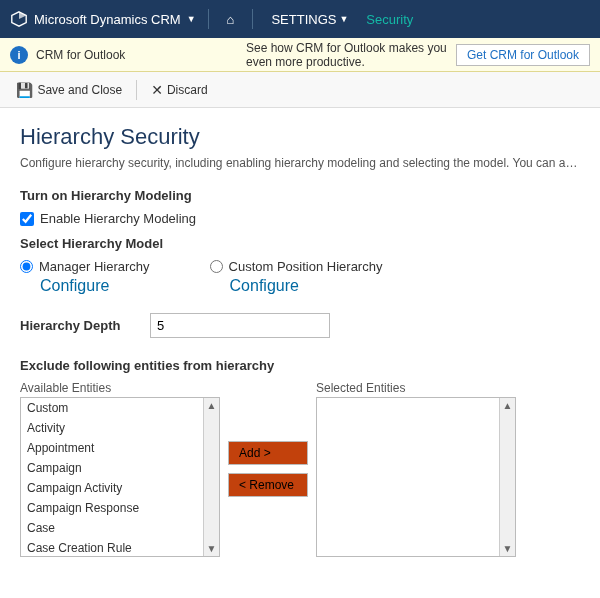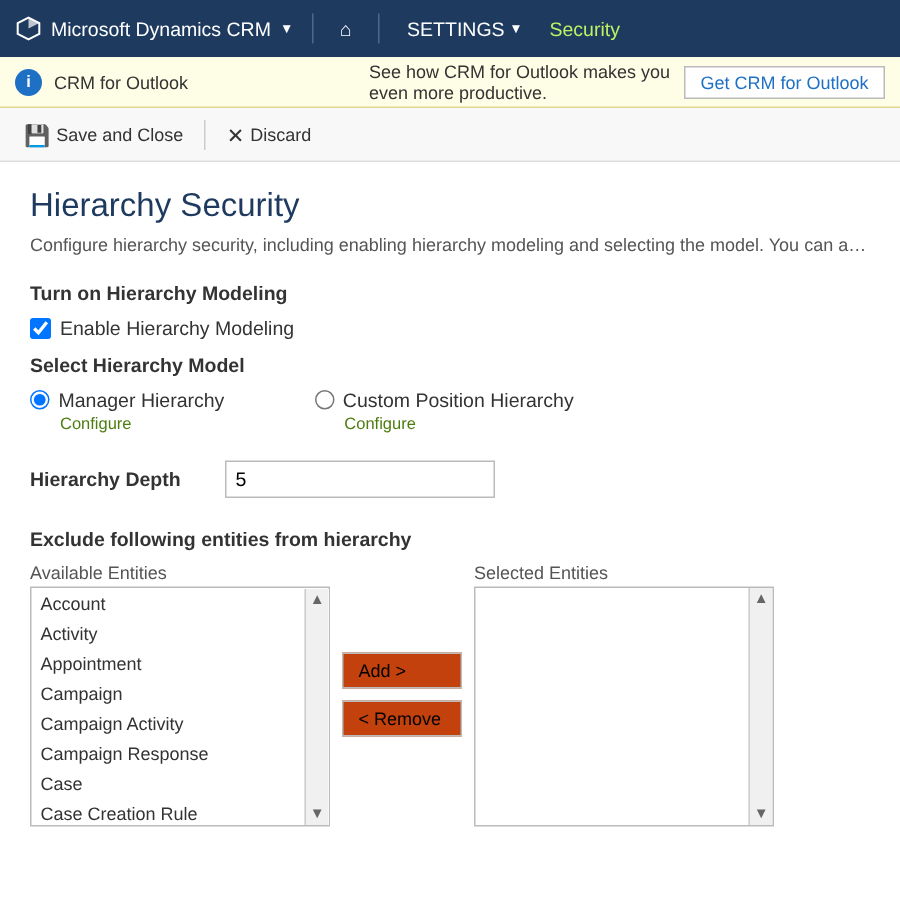--- a/index.html
+++ b/index.html
@@ -37,21 +37,21 @@
       padding: 4px 6px;
     }
     .nav-chevron { font-size: 9px; }
     .nav-divider {
       width: 1px;
       height: 20px;
       background: #4a6a8a;
       margin: 0 4px;
     }
     .nav-security {
-      color: #bef264;
+      color: #14b8a6;
       font-size: 13px;
       margin-left: 4px;
     }
 
     
     .info-banner {
       background: #fefde6;
       border-bottom: 1px solid #e0d890;
       height: 34px;
       display: flex;
@@ -177,22 +177,22 @@
       align-items: center;
       gap: 6px;
     }
     .radio-row input[type="radio"] {
       cursor: pointer;
     }
     .radio-label {
       font-size: 13px;
     }
     .radio-configure {
-      font-size: 11px;
-      color: #4d7c0f;
+      font-size: 16px;
+      color: #0369a1;
       cursor: pointer;
       margin-left: 20px;
     }
 
     
     .depth-row {
       display: flex;
       align-items: center;
       gap: 10px;
       margin-bottom: 20px;
@@ -357,21 +357,21 @@
     <input type="text" class="depth-input" value="5" style="">
   </div>
 
   <div class="entities-section-label">Exclude following entities from hierarchy</div>
   <div class="entities-container">
 
     <div class="entity-list-wrapper">
       <span class="entity-list-label">Available Entities</span>
       <div class="entity-list" id="available-list">
 
-        <div class="entity-item">Account</div>
+        <div class="entity-item">Custom</div>
           <div class="entity-item">Activity</div>
           <div class="entity-item">Appointment</div>
           <div class="entity-item">Campaign</div>
           <div class="entity-item">Campaign Activity</div>
           <div class="entity-item">Campaign Response</div>
           <div class="entity-item">Case</div>
           <div class="entity-item">Case Creation Rule</div>
           <div class="entity-list-scroll">
           <span class="scroll-arrow">▲</span>
           <span class="scroll-arrow">▼</span>

